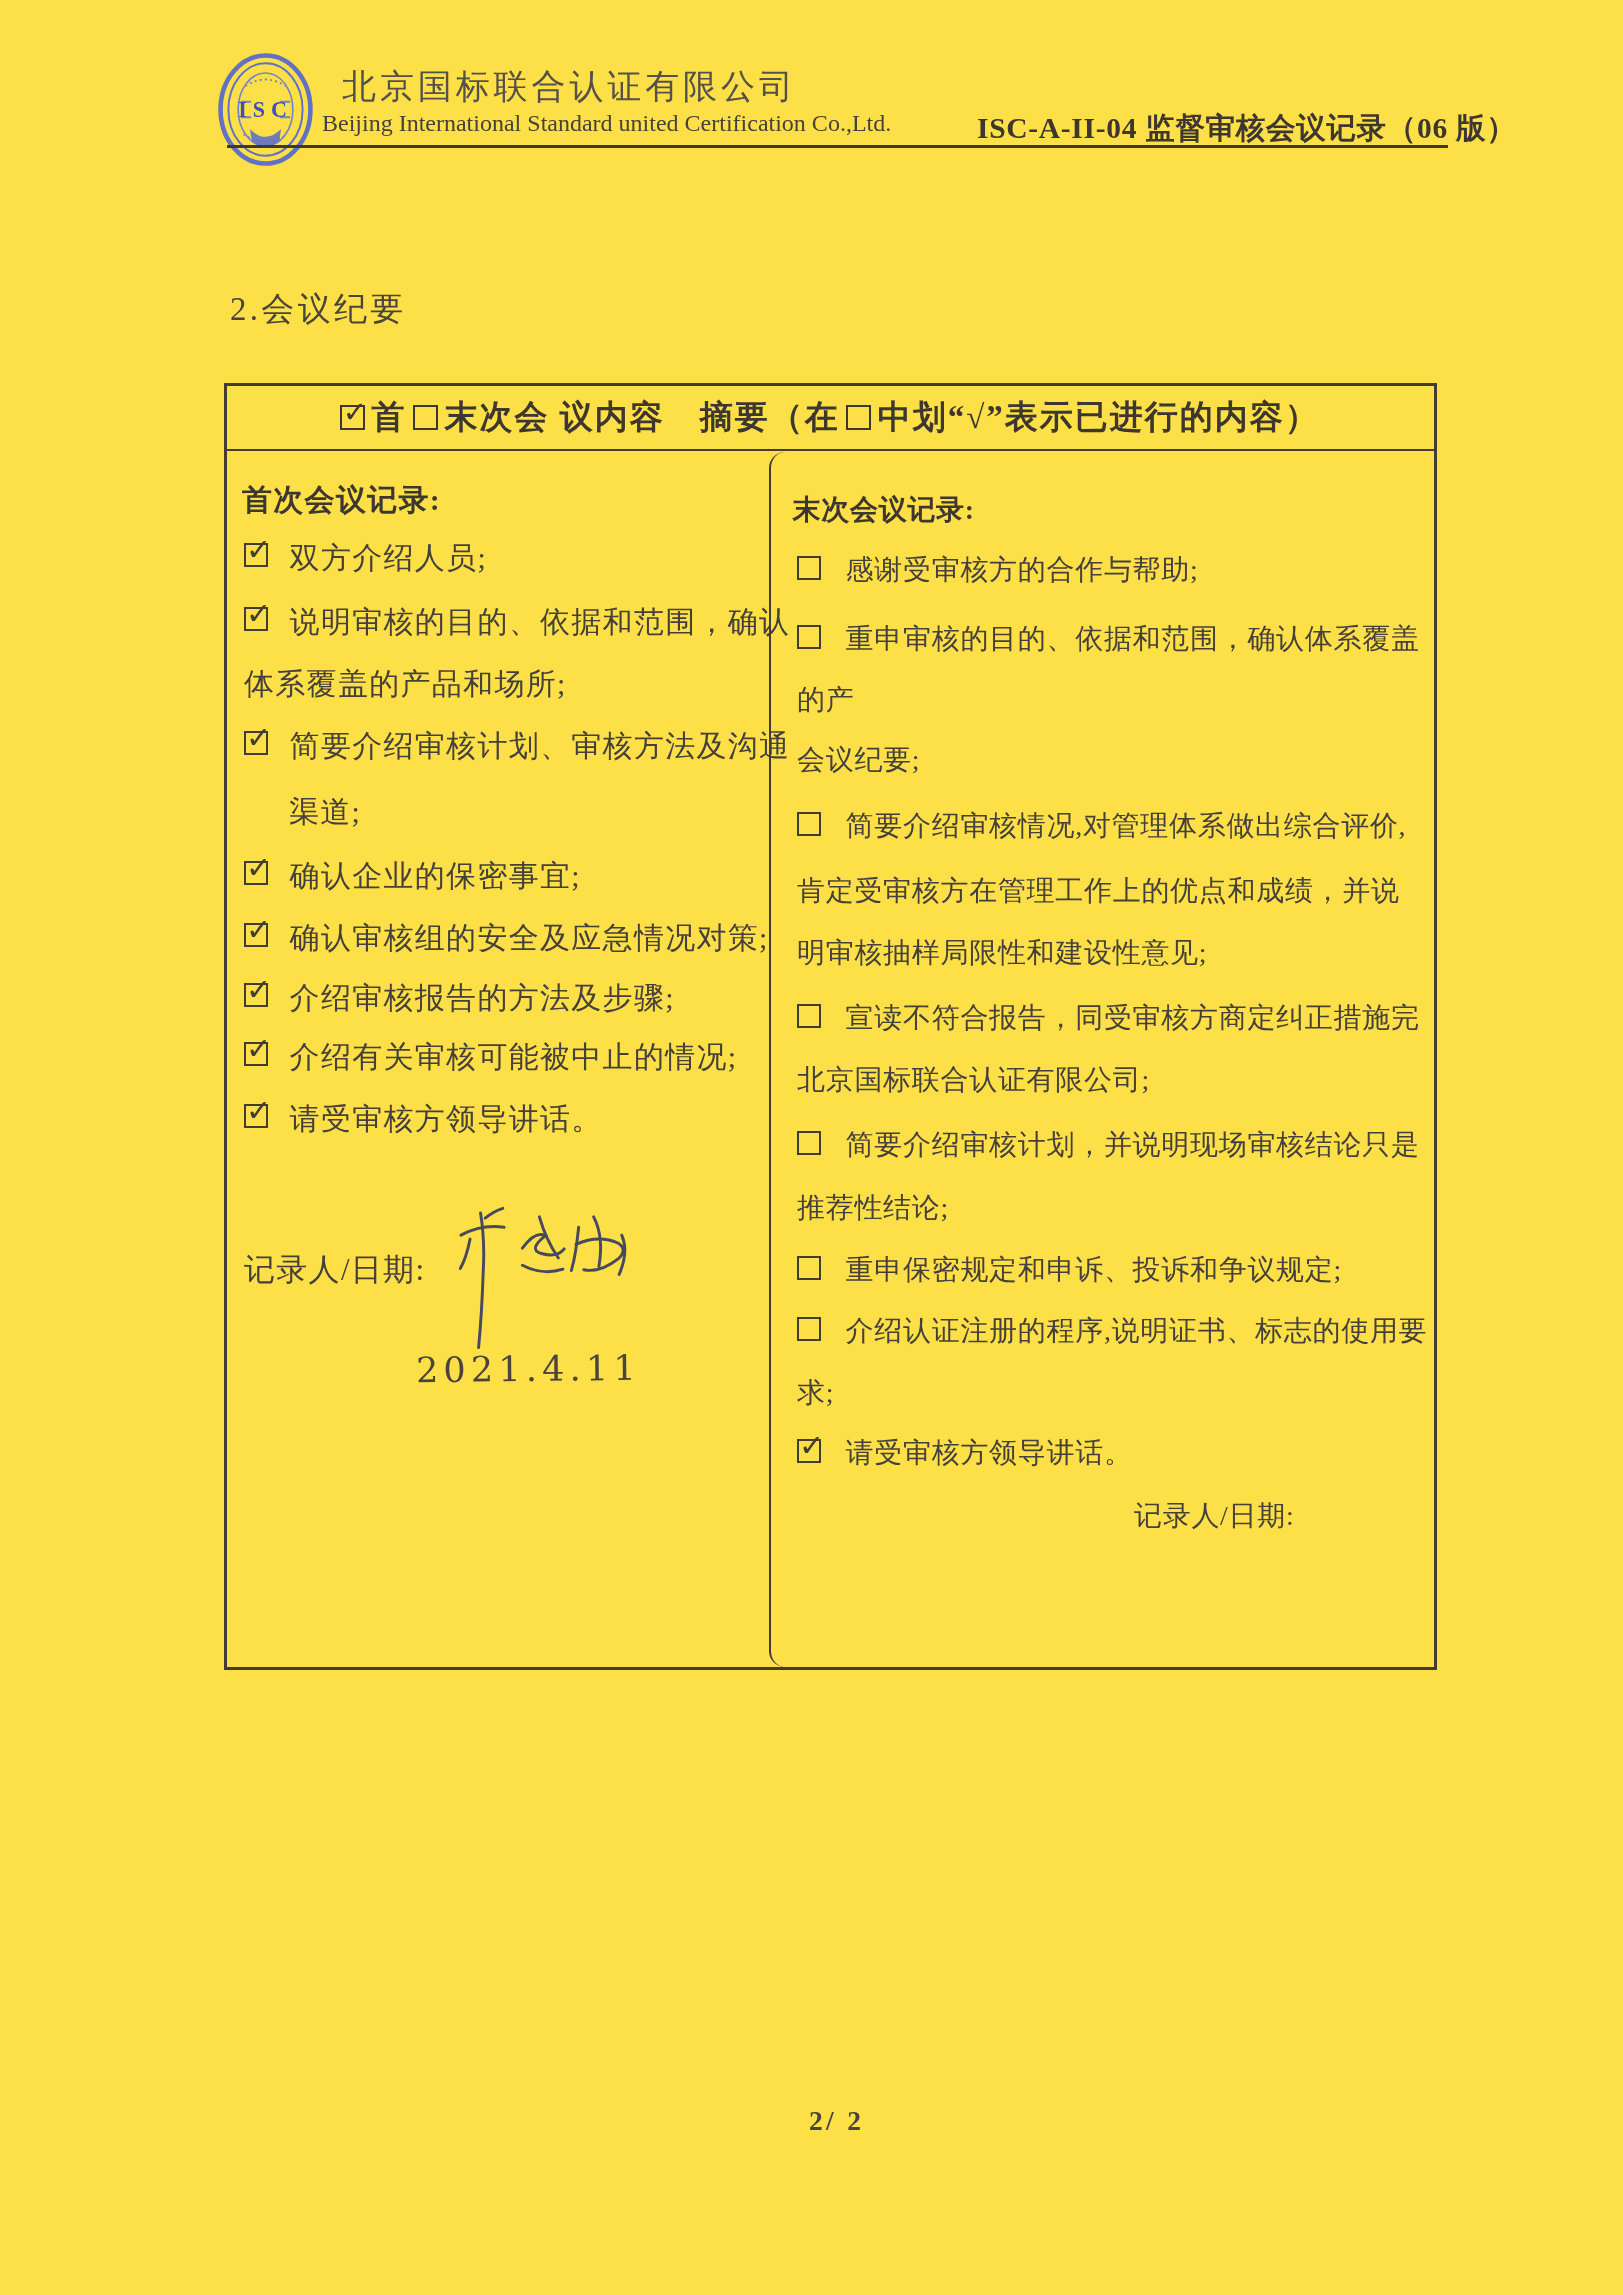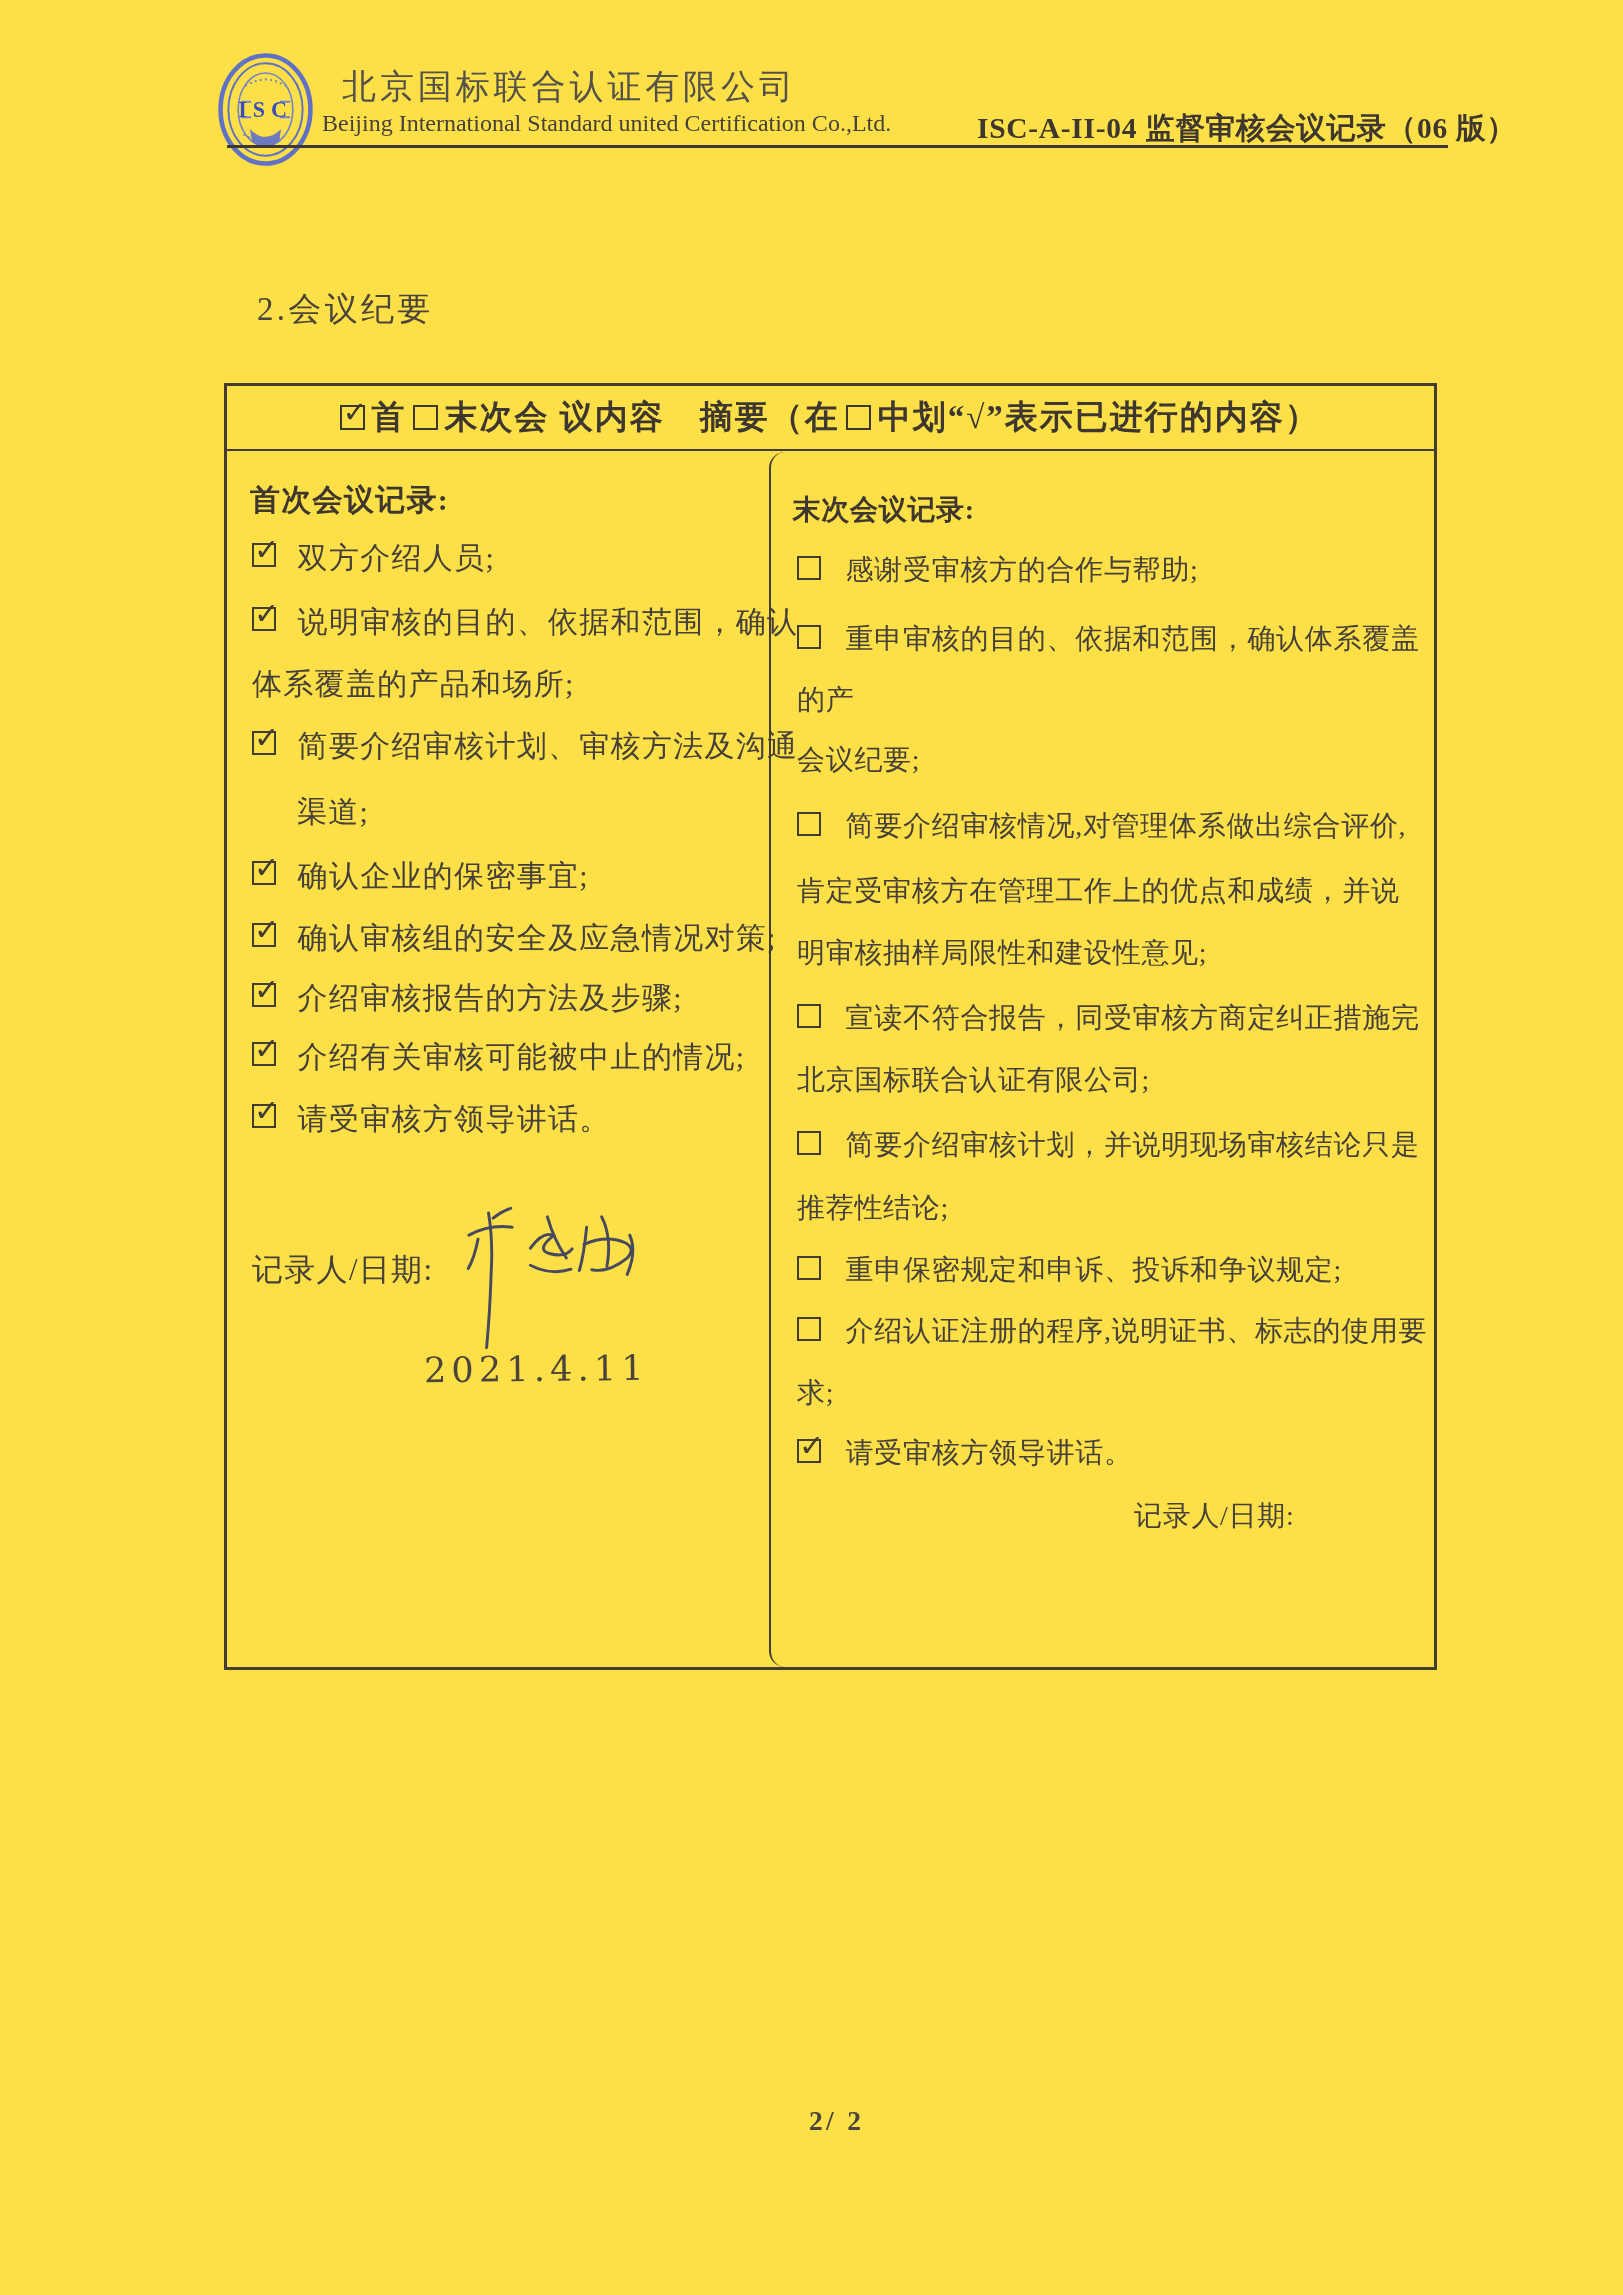--- a/index.html
+++ b/index.html
@@ -8,31 +8,31 @@
     background:#fde047;color:#423c33;
     font-family:"Liberation Serif",serif;overflow:hidden;padding-left:6px;
   }
   
   .hdr-cn{position:absolute;left:342px;top:64px;font-size:34px;letter-spacing:3.9px;color:#54504a;white-space:nowrap;}
   .hdr-en{position:absolute;left:322px;top:110px;font-size:24px;color:#46413a;white-space:nowrap;}
   .doc-code{position:absolute;left:977px;top:109px;font-size:29.5px;font-weight:bold;letter-spacing:0.7px;color:#3d372f;white-space:nowrap;}
   .hdr-rule{position:absolute;left:227px;top:145px;width:1221px;height:3.3px;background:#3e3831;}
   .logo{position:absolute;left:216px;top:52px;}
   
-  .section-title{position:absolute;left:230px;top:287px;font-size:33px;letter-spacing:3.3px;color:#4a443b;margin-left:27px;}
+  .section-title{position:absolute;left:230px;top:287px;font-size:33px;letter-spacing:3.3px;color:#4a443b;}
   
   .tbl{position:absolute;left:224px;top:383px;width:1213px;height:1287px;border:3.3px solid #423c33;box-sizing:border-box;}
   .tbl-title{
     position:absolute;left:0;right:0;top:0;height:63px;border-bottom:2.6px solid #423c33;
     display:flex;align-items:center;justify-content:center;
     font-size:33px;font-weight:bold;letter-spacing:2px;white-space:nowrap;color:#3d372f;
   }
   .tbl-title .tseg{margin:0 3.9px;}
   .col{position:absolute;top:66px;bottom:0;}
-  .col-left{left:8px;width:542px;}
+  .col-left{left:0;width:542px;}
   .col-right{left:542px;right:0;border-left:2.6px solid #423c33;border-radius:16px;}
   .line{position:absolute;display:flex;align-items:flex-start;white-space:nowrap;font-size:30px;letter-spacing:1.3px;color:#46403a;}
   .col-right .line{font-size:28px;letter-spacing:0.7px;}
   .line.heading{font-weight:bold;color:#3d372f;}
   .cb{flex:none;width:23.6px;height:23.6px;border:2.6px solid #423c33;box-sizing:border-box;position:relative;margin-top:5.2px;margin-right:22px;}
   .col-right .cb{margin-right:25px;}
   .cb.checked::after{
     content:"\2713";position:absolute;left:0px;top:-13px;
     font-family:"DejaVu Sans",sans-serif;font-size:30px;font-weight:bold;color:#423c33;
   }

